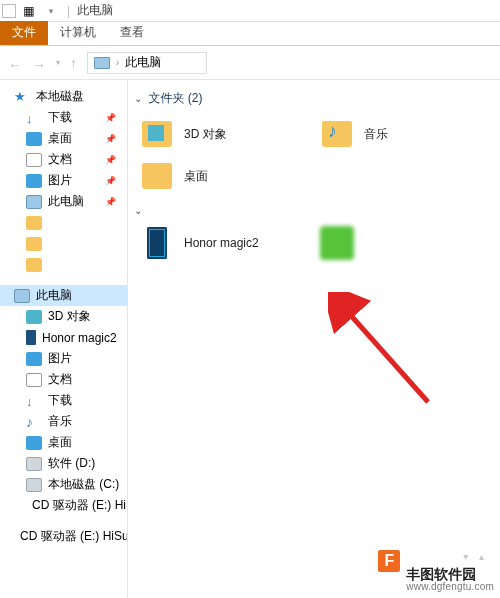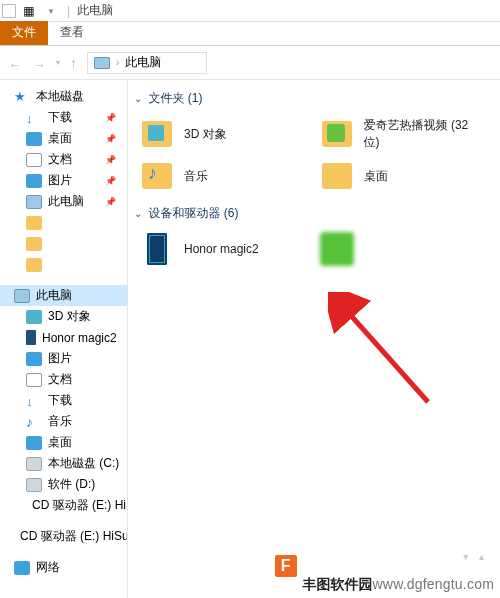--- a/index.html
+++ b/index.html
@@ -225,37 +225,38 @@
   }
   .wm-logo{
     width:22px;height:22px;
     background:#ef6a1f;
     color:#fff;
     font-weight:bold;
     display:flex;align-items:center;justify-content:center;
     font-size:16px;
     border-radius:2px;
   }
-  .wm-text{ display:flex; flex-direction:row; line-height:1.05;margin-top:37px; }
+  .wm-text{ display:flex; flex-direction:column; line-height:1.05;margin-top:37px; }
   .wm-text .t1{ font-size:14px; font-weight:bold; color:#222;}
-  .wm-text .t2{ font-size:14px; color:#777; letter-spacing:0.2px;}
+  .wm-text .t2{ font-size:10px; color:#777; letter-spacing:0.2px;}
 </style>
 </head>
 <body>
 
 <div class="titlebar">
   <span class="sysicon"></span>
   <span class="qat-btn">▦</span>
   <span class="qat-btn" style="font-size:9px;color:#888;">▾</span>
   <span class="sep">|</span>
   <span class="title">此电脑</span>
 </div>
 
 <div class="ribbon">
   <div class="tab file">文件</div>
+  <div class="tab">计算机</div>
   <div class="tab">查看</div>
 </div>
 
 <div class="navbar">
   <div class="nav-arrows">
     <span class="arrow">←</span>
     <span class="arrow">→</span>
     <span class="dd">▾</span>
     <span class="up">↑</span>
   </div>
@@ -341,82 +342,71 @@
     <div class="sb-item child">
       <span class="ic music">♪</span>
       <span class="lbl">音乐</span>
     </div>
     <div class="sb-item child">
       <span class="ic desk"></span>
       <span class="lbl">桌面</span>
     </div>
     <div class="sb-item child">
       <span class="ic drive"></span>
+      <span class="lbl">软件 (D:)</span>
+    </div>
+    <div class="sb-item child">
+      <span class="ic drive"></span>
       <span class="lbl">本地磁盘 (C:)</span>
-    </div>
-    <div class="sb-item child">
-      <span class="ic drive"></span>
-      <span class="lbl">软件 (D:)</span>
     </div>
     <div class="sb-item child">
       <span class="ic cd"></span>
       <span class="lbl">CD 驱动器 (E:) HiS</span>
     </div>
 
     <div class="sb-gap"></div>
 
     <div class="sb-item">
       <span class="ic cd"></span>
       <span class="lbl">CD 驱动器 (E:) HiSui</span>
     </div>
 
     <div class="sb-gap"></div>
 
-    <div class="sb-item">
-      <span class="ic net"></span>
-      <span class="lbl">网络</span>
-    </div>
   </div>
 
   <div class="content">
 
     <div class="group-header">
       <span class="chev">⌄</span>
-      <span>文件夹 (1)</span>
+      <span>文件夹 (2)</span>
     </div>
     <div class="items">
       <div class="item">
         <span class="thumb">
             <span class="folder-th cube"></span>
           </span>
         <span class="label">3D 对象</span>
-      </div>
-      <div class="item">
-        <span class="thumb">
-            <span class="folder-th green"></span>
-          </span>
-        <span class="label">爱奇艺热播视频 (32 位)</span>
       </div>
       <div class="item">
         <span class="thumb">
             <span class="folder-th note"></span>
           </span>
         <span class="label">音乐</span>
       </div>
       <div class="item">
         <span class="thumb">
             <span class="folder-th"></span>
           </span>
         <span class="label">桌面</span>
       </div>
     </div>
 
     <div class="group-header">
       <span class="chev">⌄</span>
-      <span>设备和驱动器 (6)</span>
     </div>
     <div class="items">
       <div class="item">
         <span class="thumb">
             <span class="phone-th"></span>
           </span>
         <span class="label">Honor magic2</span>
       </div>
       <div class="item">
         <span class="thumb">

